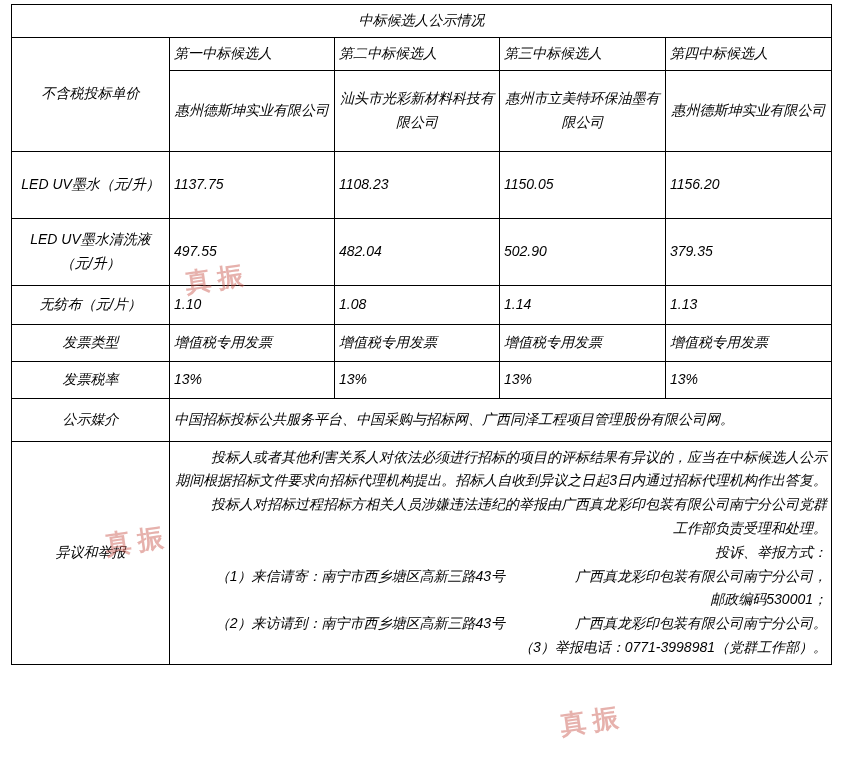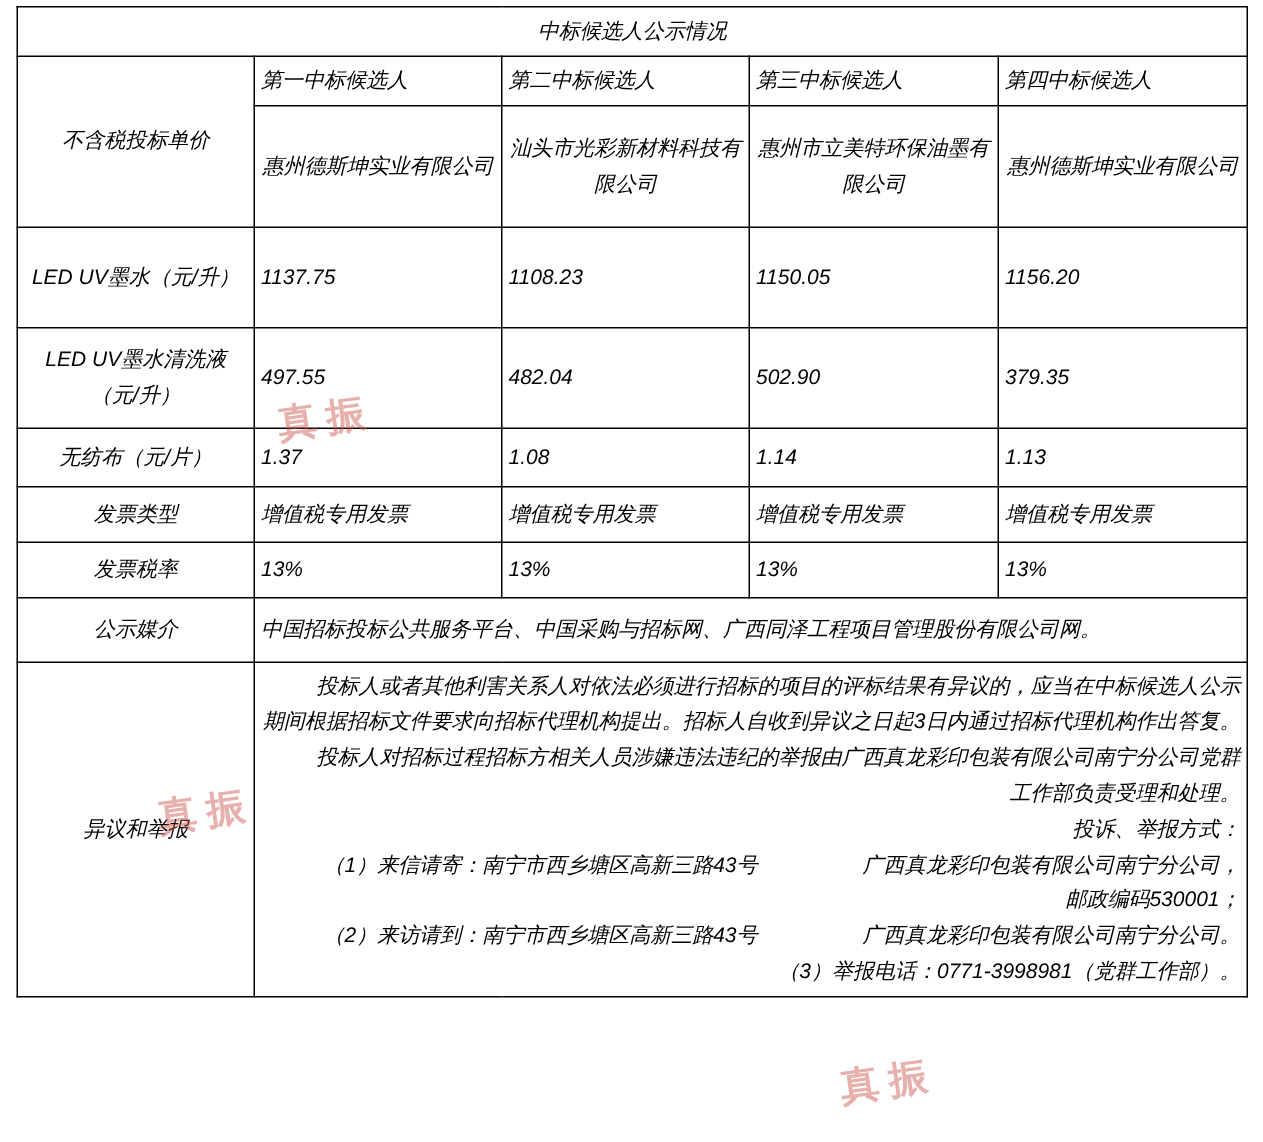--- a/index.html
+++ b/index.html
@@ -135,21 +135,21 @@
       <tr>
         <td class="row-head" style="height:58px">LED UV墨水清洗液（元/升）</td>
         <td class="val">497.55</td>
         <td class="val">482.04</td>
         <td class="val">502.90</td>
         <td class="val">379.35</td>
       </tr>
 
       <tr>
         <td class="row-head" style="height:30px">无纺布（元/片）</td>
-        <td class="val">1.37</td>
+        <td class="val">1.10</td>
         <td class="val">1.08</td>
         <td class="val">1.14</td>
         <td class="val">1.13</td>
       </tr>
 
       <tr>
         <td class="row-head" style="height:28px">发票类型</td>
         <td class="small-val">增值税专用发票</td>
         <td class="small-val">增值税专用发票</td>
         <td class="small-val">增值税专用发票</td>

